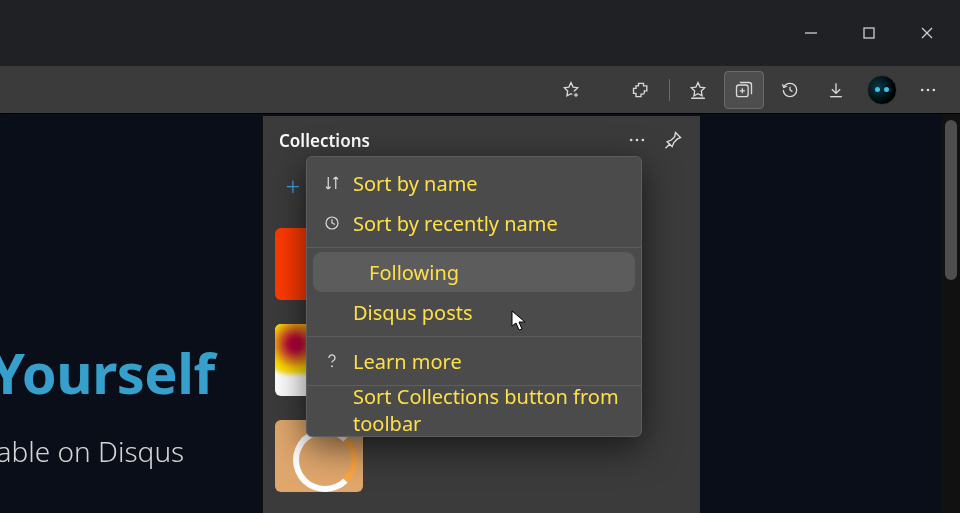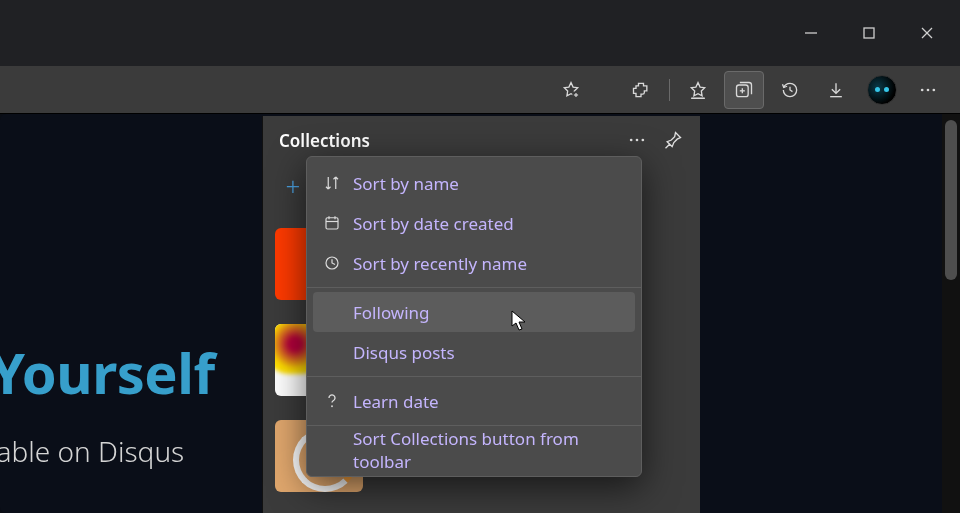--- a/index.html
+++ b/index.html
@@ -194,32 +194,32 @@
   border-radius: 6px;
   box-shadow: 0 10px 36px rgba(0,0,0,0.6);
   z-index: 10;
   padding: 6px 0;
 }
 .ctx-item {
   display: flex;
   align-items: center;
   height: 40px;
   padding-left: 16px;
-  font-size: 17px;
-  color: #c4b5fd;
+  font-size: 20px;
+  color: #fde047;
 }
 .ctx-item .ico {
   width: 30px;
   display: flex;
   align-items: center;
   color: #dcdcdc;
 }
 .ctx-item.no-ico { padding-left: 46px; }
 .ctx-item.hover { background: #5c5c5c; border-radius: 4px; margin: 0 6px; padding-left: 10px; }
-.ctx-item.hover.no-ico { padding-left: 40px; }
+.ctx-item.hover.no-ico { padding-left: 56px; border-radius: 9px; }
 .ctx-divider {
   height: 1px;
   background: #5e5e5e;
   margin: 4px 0;
 }
 
 
 .cursor {
   position: absolute;
   top: 310px;
@@ -378,31 +378,20 @@
           <svg width="18" height="18" viewBox="0 0 24 24">
             <path fill="none" stroke="currentColor" stroke-width="1.6" d="M7 4v16M7 20l-3-3M7 20l3-3"></path>
             <path fill="none" stroke="currentColor" stroke-width="1.6" d="M17 20V4M17 4l-3 3M17 4l3 3"></path>
           </svg>
         </span>
         <span>Sort by name</span>
       </div>
       <div class="ctx-item">
         <span class="ico">
           <svg width="18" height="18" viewBox="0 0 24 24">
-            <rect x="4" y="5" width="16" height="15" rx="2" fill="none" stroke="currentColor" stroke-width="1.6"></rect>
-            <line x1="4" y1="10" x2="20" y2="10" stroke="currentColor" stroke-width="1.6"></line>
-            <line x1="8" y1="3" x2="8" y2="7" stroke="currentColor" stroke-width="1.6"></line>
-            <line x1="16" y1="3" x2="16" y2="7" stroke="currentColor" stroke-width="1.6"></line>
-          </svg>
-        </span>
-        <span>Sort by date created</span>
-      </div>
-      <div class="ctx-item">
-        <span class="ico">
-          <svg width="18" height="18" viewBox="0 0 24 24">
             <circle cx="12" cy="12" r="8" fill="none" stroke="currentColor" stroke-width="1.6"></circle>
             <polyline points="12,7 12,12 16,14" fill="none" stroke="currentColor" stroke-width="1.6"></polyline>
           </svg>
         </span>
         <span>Sort by recently name</span>
       </div>
       <div class="ctx-divider"></div>
       <div class="ctx-item hover no-ico">
         <span>Following</span>
       </div>
@@ -410,21 +399,21 @@
         <span>Disqus posts</span>
       </div>
       <div class="ctx-divider"></div>
       <div class="ctx-item">
         <span class="ico">
           <svg width="18" height="18" viewBox="0 0 24 24">
             <path fill="none" stroke="currentColor" stroke-width="1.8" d="M8 8a4 4 0 117 2.5c-1 1-3 1.5-3 3.5"></path>
             <circle cx="12" cy="19" r="1.2" fill="currentColor"></circle>
           </svg>
         </span>
-        <span>Learn date</span>
+        <span>Learn more</span>
       </div>
       <div class="ctx-divider"></div>
       <div class="ctx-item no-ico">
         <span>Sort Collections button from toolbar</span>
       </div>
     </div>
 
   <svg class="cursor" width="18" height="22" viewBox="0 0 18 22">
     <path d="M1 1 L1 16 L5 13 L8 20 L11 19 L8 12 L14 12 Z" fill="#fff" stroke="#000" stroke-width="1"></path>
   </svg>

